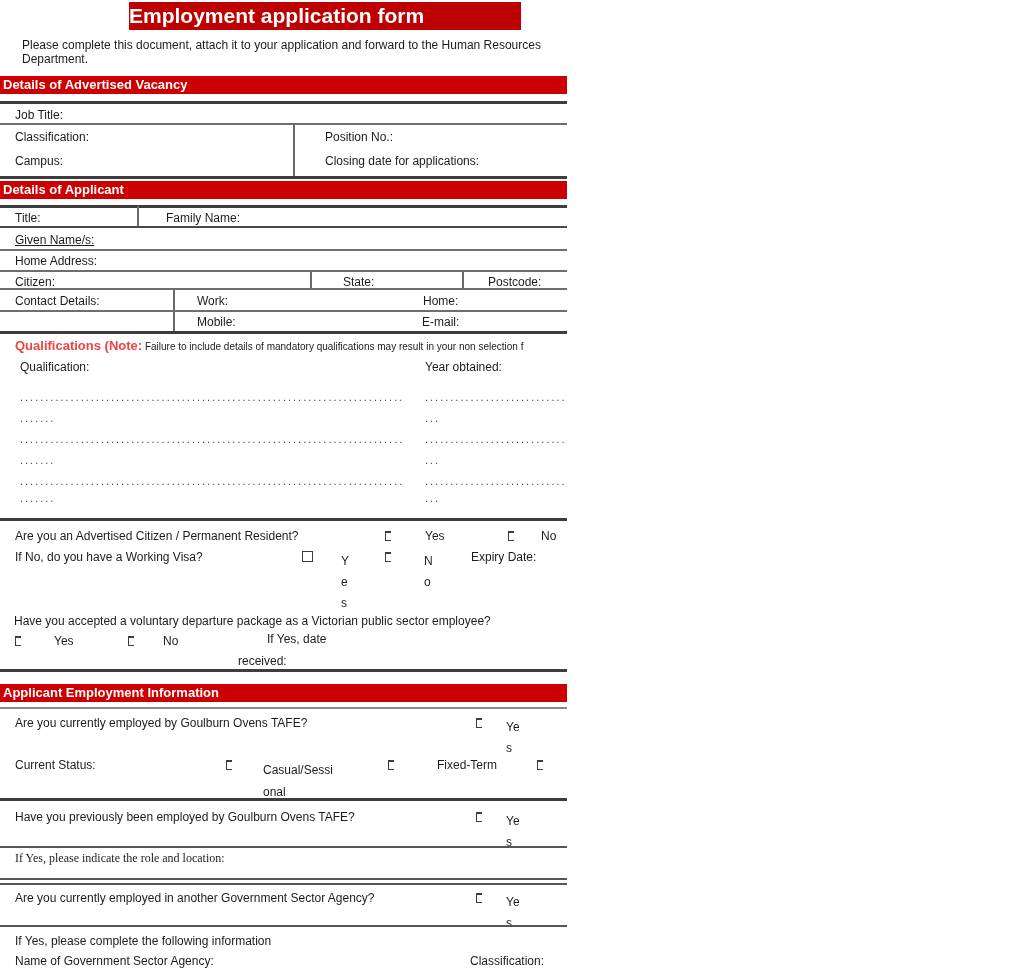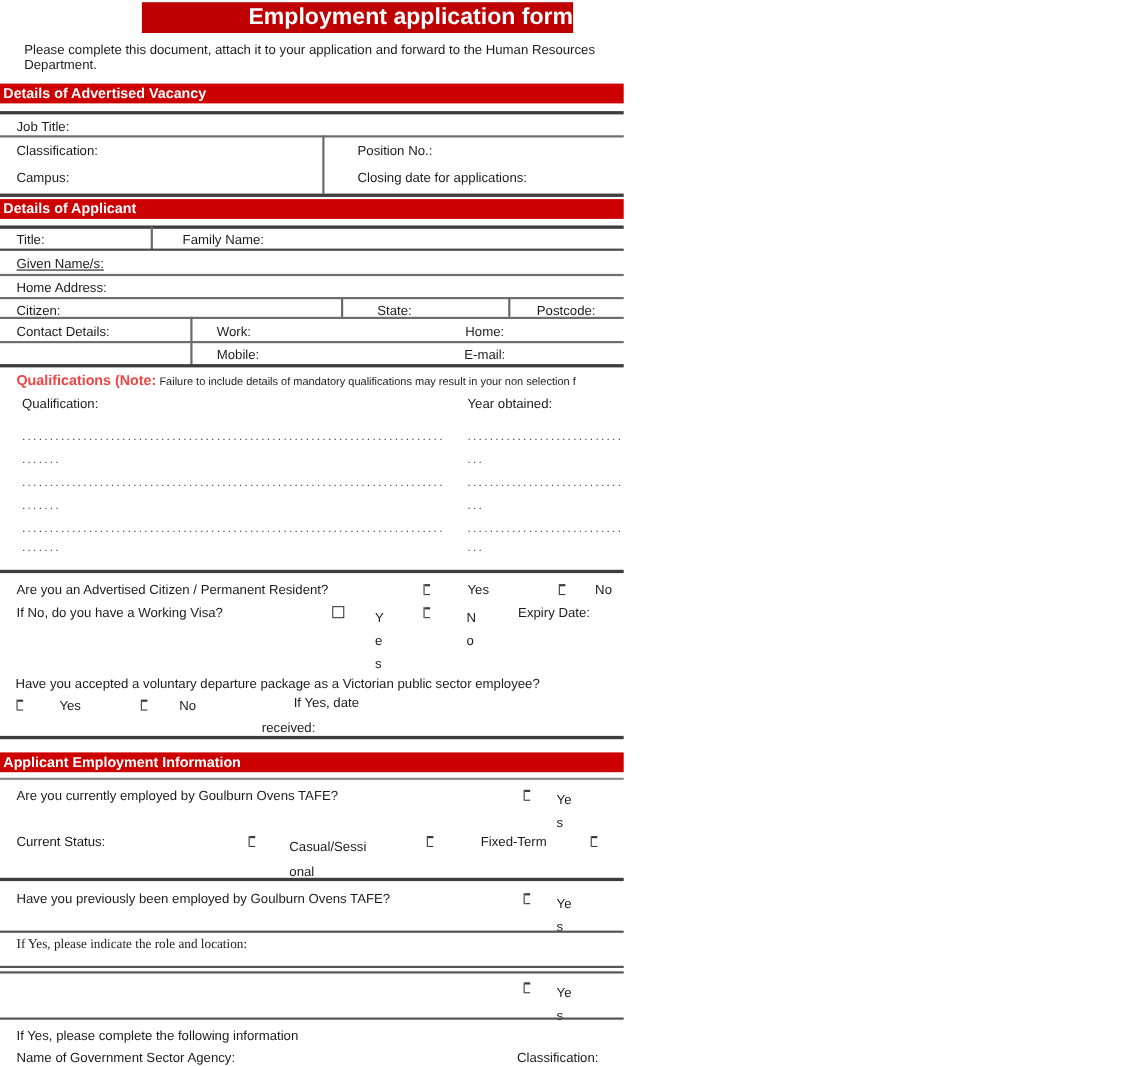--- a/index.html
+++ b/index.html
@@ -3,21 +3,21 @@
 <meta charset="utf-8">
 <style>
   html,body{margin:0;padding:0;background:#ffffff;}
   .page{position:relative;width:1024px;height:969px;background:#ffffff;overflow:hidden;
         font-family:"Liberation Sans", sans-serif;}
   .form{position:absolute;left:0;top:0;width:567px;height:969px;overflow:hidden;}
   .t{position:absolute;font-size:12px;color:#1c1c1c;white-space:nowrap;line-height:13px;}
   .pre{white-space:pre-line;}
   .stack{white-space:pre-line;line-height:21px;}
   .titlebar{position:absolute;left:129px;top:2px;width:392px;height:28px;background:#be0000;
-            color:#ffffff;font-weight:bold;font-size:21px;text-align:right;line-height:28px;white-space:nowrap;}
+            color:#ffffff;font-weight:bold;font-size:21px;text-align:left;line-height:28px;white-space:nowrap;}
   .secbar{position:absolute;left:0;width:600px;height:18px;background:#cc0000;color:#ffffff;
           font-weight:bold;font-size:13px;line-height:18px;padding-left:3px;white-space:nowrap;}
   .hline{position:absolute;left:0;width:600px;background:#5a5a5a;}
   .vline{position:absolute;width:1.5px;background:#6a6a6a;}
   .thin{height:1.5px;background:#6e6e6e;}
   .thick{height:2.5px;background:#3d3d3d;}
   .cb{position:absolute;width:5px;height:10px;border-left:1.5px solid #3c3c3c;}
   .cb::before,.cb::after{content:"";position:absolute;left:0;width:5px;height:1.5px;background:#3c3c3c;}
   .cb::before{top:0;}
   .cb::after{bottom:0;}
@@ -149,20 +149,21 @@
     <span class="cb" style="left:476px;top:812px;"></span>
     <div class="t stack" style="left:506px;top:811px;">Ye
 s</div>
     <div class="hline" style="top:846px;height:2px;background:#555;"></div>
 
     <div class="t" style="left:15px;top:852px;font-family:Liberation Serif, serif;">If Yes, please indicate the role and location:</div>
 
     <div class="hline" style="top:878px;height:1.5px;background:#555;"></div>
     <div class="hline" style="top:883px;height:1.5px;background:#555;"></div>
 
+    <div class="t" style="left:15px;top:892px;">Are you currently employed in another Government Sector Agency?</div>
     <span class="cb" style="left:476px;top:893px;"></span>
     <div class="t stack" style="left:506px;top:892px;">Ye
 s</div>
     <div class="hline" style="top:925px;height:2px;background:#555;"></div>
 
     <div class="t" style="left:15px;top:935px;">If Yes, please complete the following information</div>
     <div class="t" style="left:15px;top:955px;">Name of Government Sector Agency:</div>
     <div class="t" style="left:470px;top:955px;">Classification:</div>
 
   </div>

